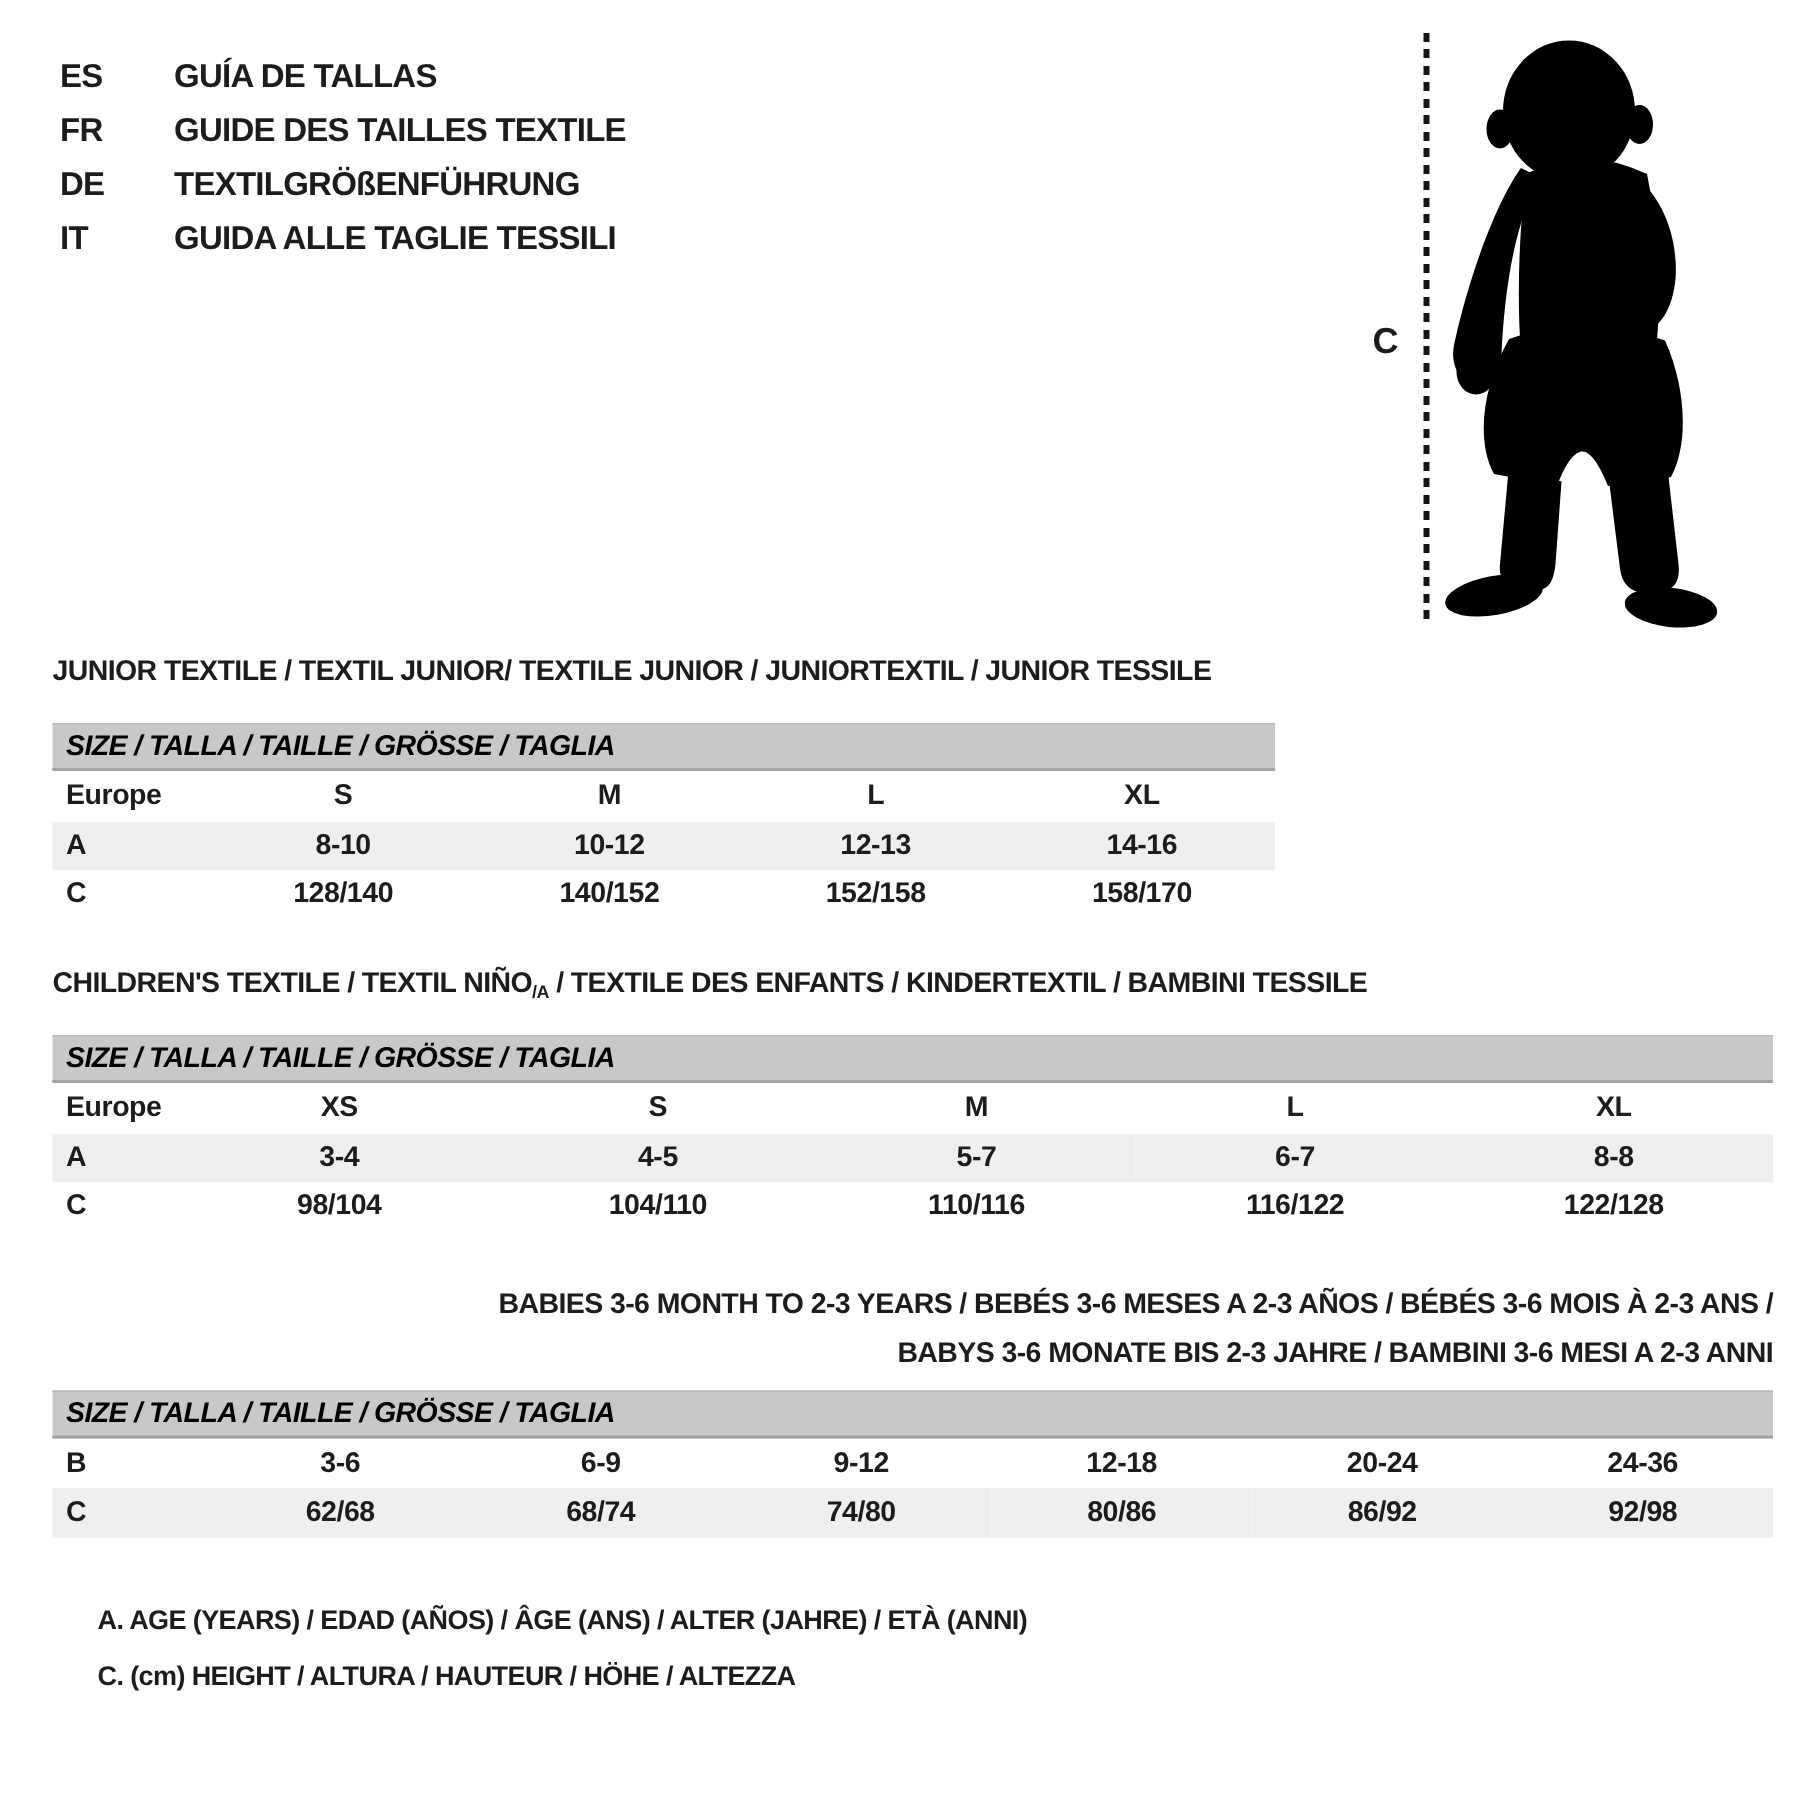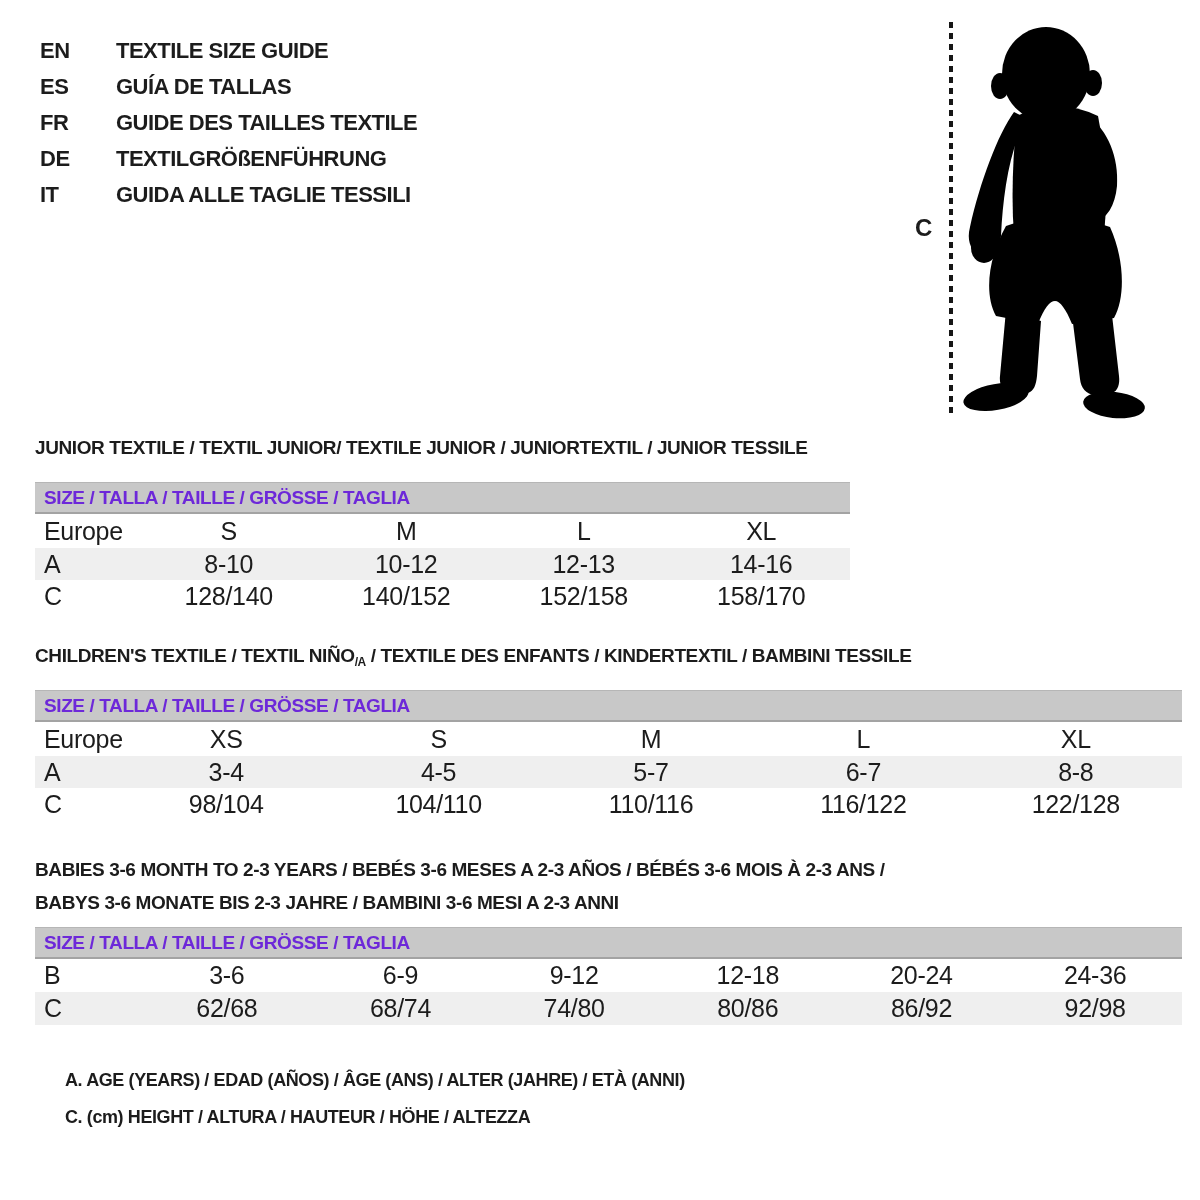--- a/index.html
+++ b/index.html
@@ -31,32 +31,32 @@
   .sec-junior   { top:437px; width:815px; }
   .sec-children { top:645px; width:1147px; }
   .sec-babies   { top:853px; width:1147px; }
 
   .sec-title {
     margin:0 0 23px 0; font-size:19px; font-weight:700;
     letter-spacing:-0.4px; height:22px; white-space:nowrap;
   }
   .sec-title .sub { font-size:12px; vertical-align:-4px; }
   .sec-title-2l { margin:0; height:66px; line-height:33px; margin-bottom:8px; }
-  .sec-title-2l div { white-space:nowrap; }
+  .sec-title-2l div { white-space:nowrap;text-align:right; }
 
   .size-bar {
     height:29px; line-height:29px; background:#c8c8c8;
     border-top:1px solid #b6b6b6; border-bottom:2px solid #a3a3a3;
     padding-left:9px; font-size:19px; font-weight:700;
-    color:#6d28d9; letter-spacing:-0.4px;
+    color:#000000; letter-spacing:-0.4px;font-style:italic;
   }
 
   table.size-table { width:100%; border-collapse:collapse; table-layout:fixed; }
   table.size-table td {
-    padding:0; height:32px; font-size:25px; font-weight:400;
+    padding:0; height:32px; font-size:19px; font-weight:700;
     text-align:center; letter-spacing:-0.3px; vertical-align:middle;
   }
   table.size-table tr.hdr td { height:34px; }
   table.size-table td:first-child { text-align:left; padding-left:9px; }
   table.size-table tr.alt { background:#efefef; }
   .sec-babies table.size-table td { height:33px; }
   col.c-label-wide { width:105px; }
   col.c-label-narrow { width:85px; }
 
   
@@ -65,24 +65,20 @@
     font-size:18px; font-weight:700; line-height:37px;
     letter-spacing:-0.4px; white-space:nowrap;
   }
 </style>
 </head>
 <body>
 
 <div class="page">
 
   <header class="lang-header">
-    <div class="lang-row">
-      <span class="lang-code">EN</span>
-      <span class="lang-title">TEXTILE SIZE GUIDE</span>
-    </div>
     <div class="lang-row">
       <span class="lang-code">ES</span>
       <span class="lang-title">GUÍA DE TALLAS</span>
     </div>
     <div class="lang-row">
       <span class="lang-code">FR</span>
       <span class="lang-title">GUIDE DES TAILLES TEXTILE</span>
     </div>
     <div class="lang-row">
       <span class="lang-code">DE</span>

